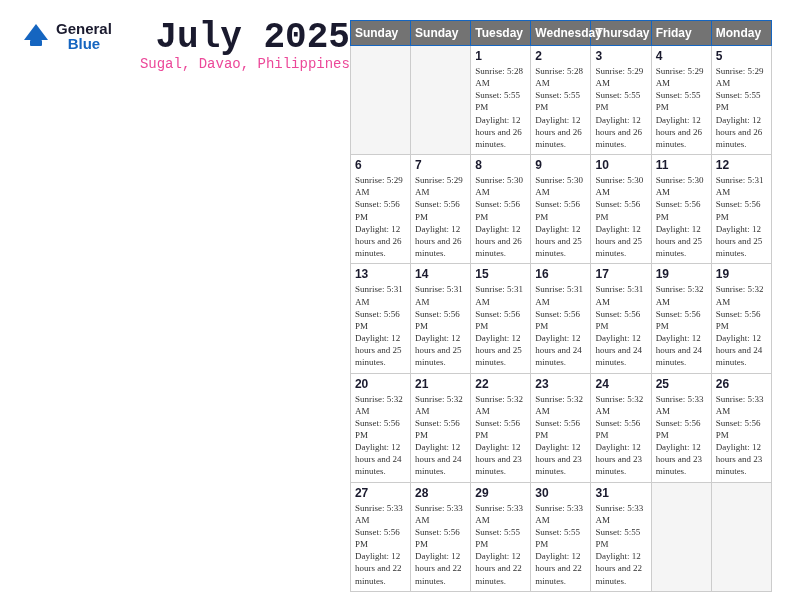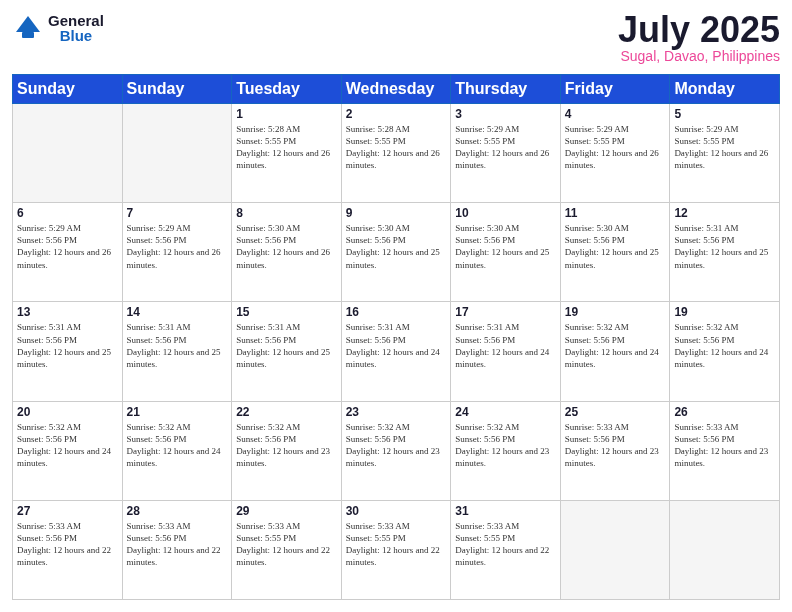--- a/index.html
+++ b/index.html
@@ -6,23 +6,23 @@
     body {
       width: 792px;
       height: 612px;
       font-family: Arial, sans-serif;
       background: #fff;
       overflow: hidden;
     }
     .page {
       width: 792px;
       height: 612px;
-      padding: 12px;
-      display: flex;
-      flex-direction: column;
+      padding: 20px;
+      display: flex;
+      flex-direction: row;
     }
     .header {
       display: flex;
       justify-content: space-between;
       align-items: flex-start;
       margin-bottom: 10px;
     }
     .logo {
       display: flex;
       align-items: center;
@@ -43,43 +43,44 @@
       font-weight: bold;
       color: #1565c0;
       text-align: center;
     }
     .logo-icon {
       width: 32px;
       height: 32px;
     }
     .title-section {
       text-align: right;
+      font-family: Liberation Mono, monospace;
     }
     .month-year {
       font-size: 36px;
       font-weight: bold;
       color: #1a1a2e;
       line-height: 1;
     }
     .location {
       font-size: 14px;
       color: #ec4899;
       margin-left: 28px;
     }
     .calendar {
       flex: 1;
       border: 1px solid #ccc;
       border-collapse: collapse;
       width: 100%;
       table-layout: fixed;
     }
     .calendar th {
-      background: #1d4ed8;
+      background: #737373;
       color: #fff;
-      font-size: 16px;
+      font-size: 12px;
       font-weight: bold;
       padding: 5px 4px;
       text-align: left;
       border: 1px solid #1565c0;
     }
     .calendar td {
       border: 1px solid #ccc;
       vertical-align: top;
       padding: 3px 4px;
       font-size: 9.5px;

